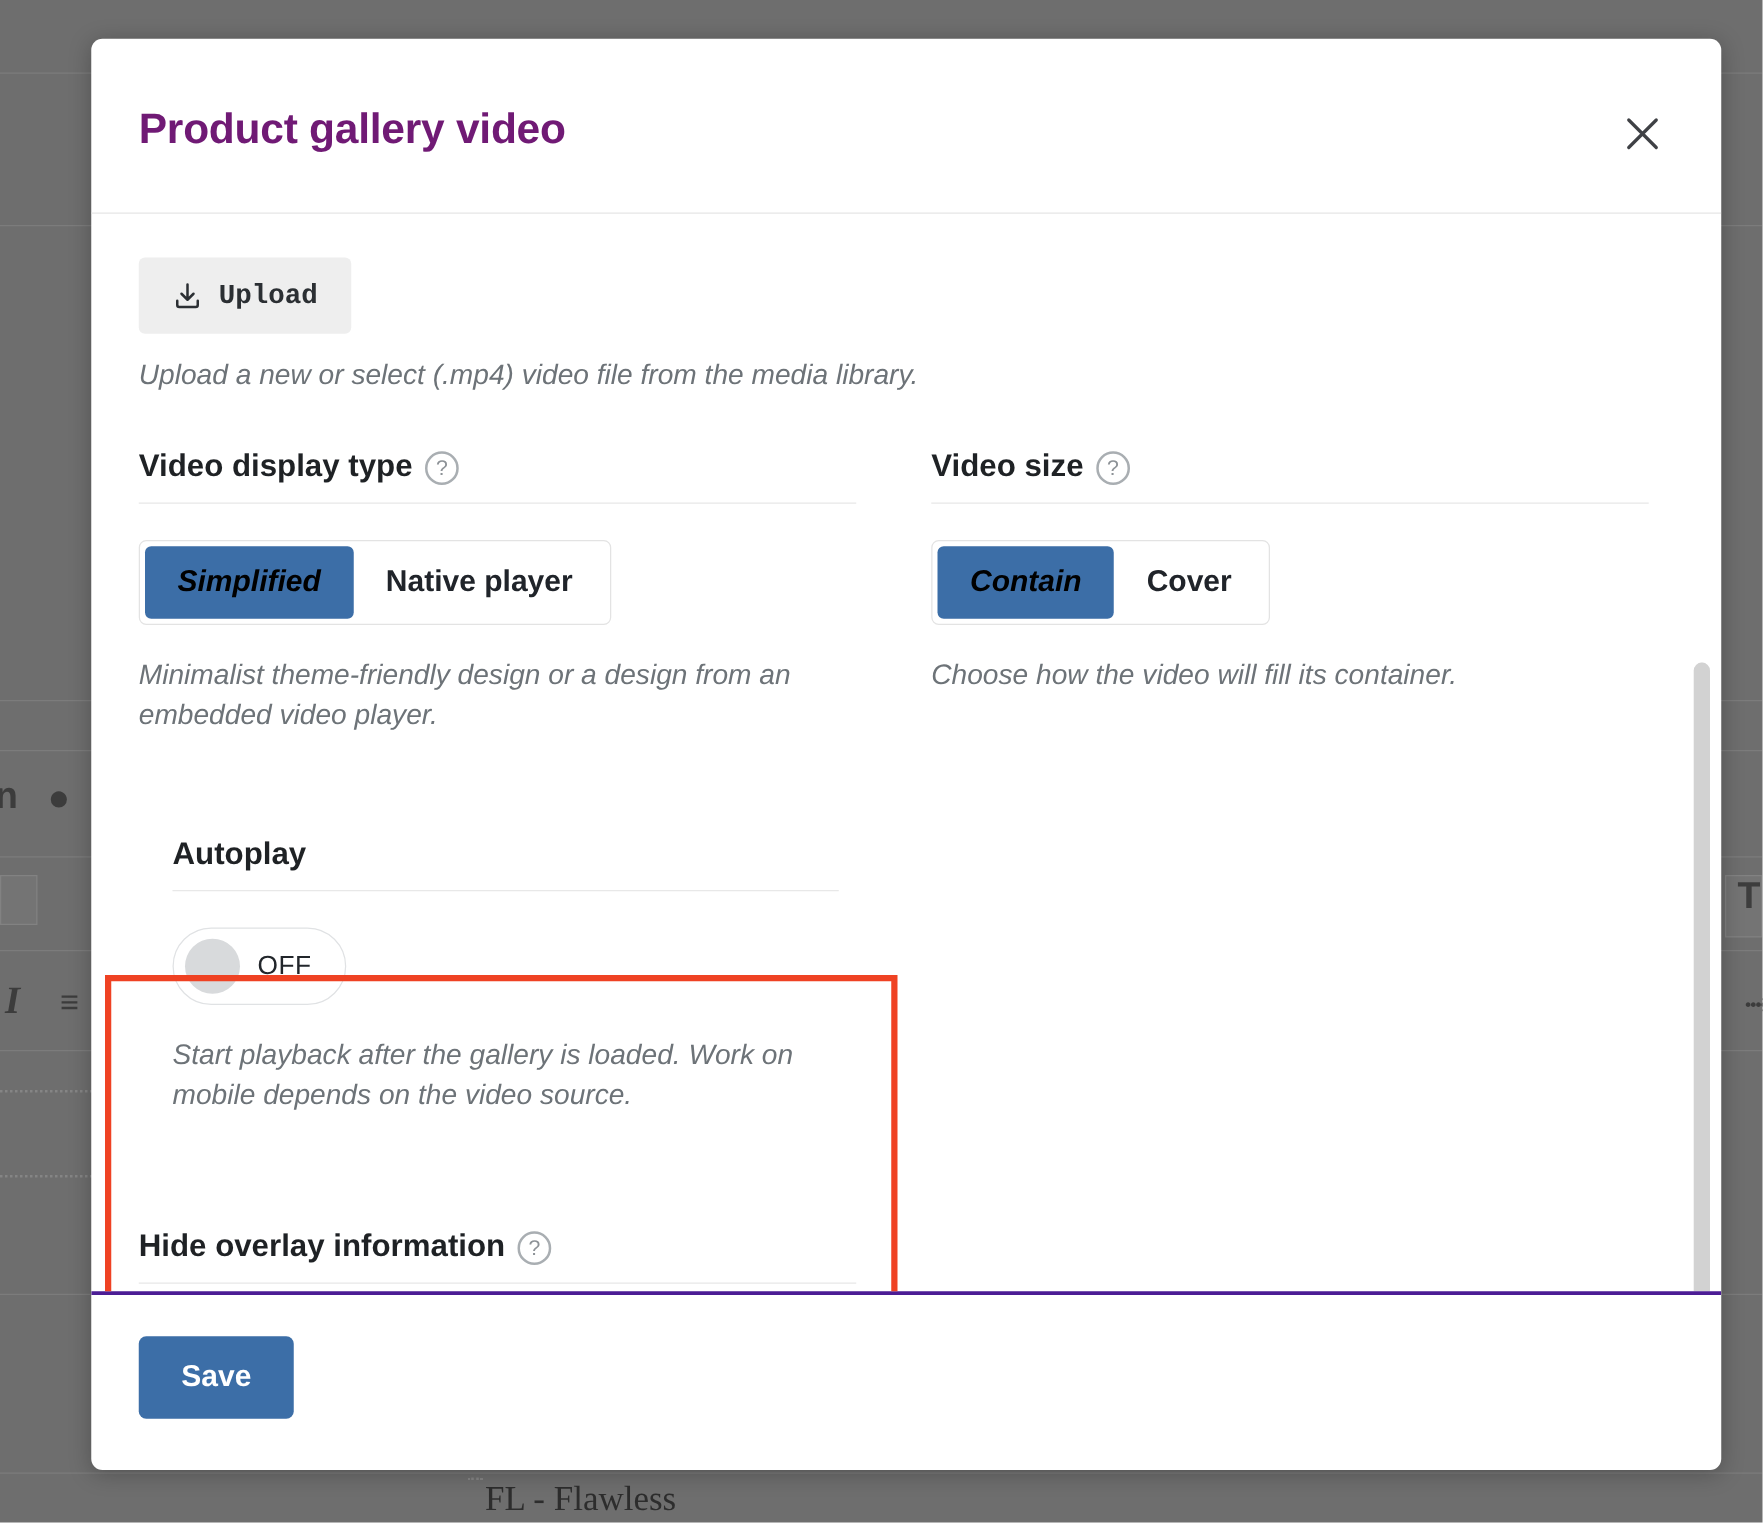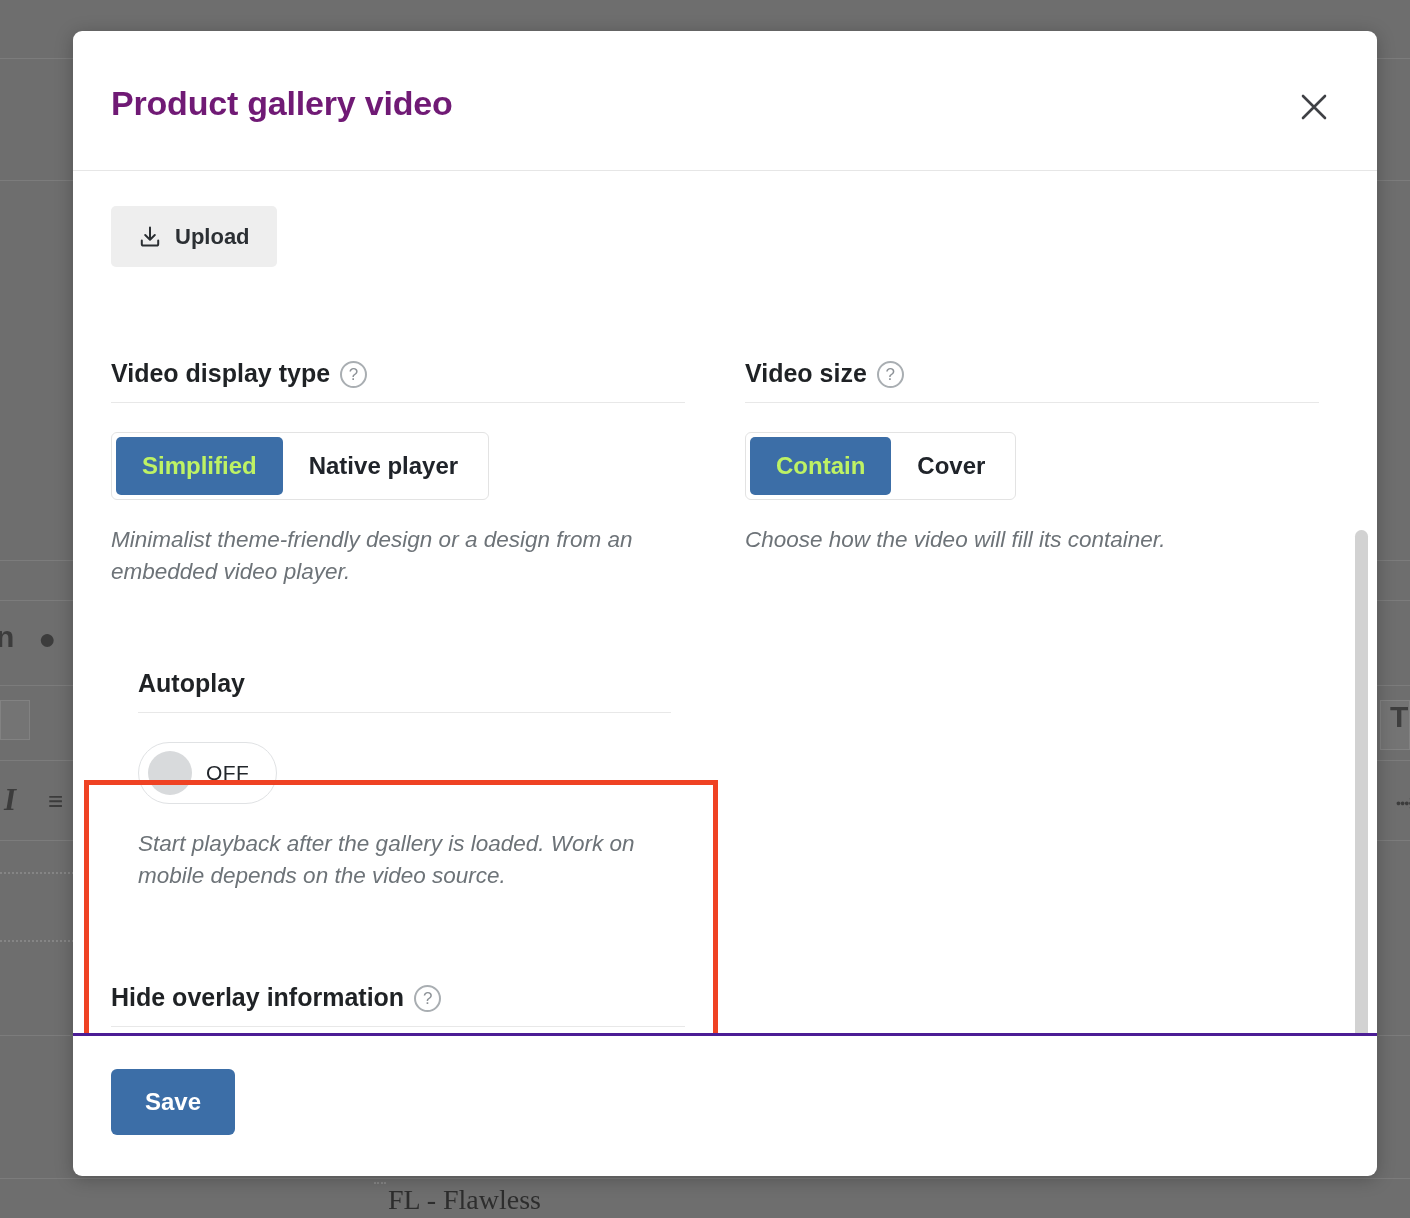--- a/index.html
+++ b/index.html
@@ -106,21 +106,21 @@
     top: 35px;
     height: 61px;
     padding: 0 27px;
     background: #eeeeee;
     border: none;
     border-radius: 5px;
     display: flex;
     align-items: center;
     gap: 13px;
     cursor: pointer;
-    font-family: Liberation Sans, sans-serif;
+    font-family: Liberation Mono, monospace;
     font-size: 22px;
     font-weight: bold;
     color: #2b2f33;
   }
   #upload-btn svg { display: block; }
 
   .hint {
     font-style: italic;
     font-size: 22.5px;
     line-height: 1.42;
@@ -184,21 +184,22 @@
     color: #20242a;
     background: transparent;
     border: none;
     border-radius: 5px;
     padding: 15px 26px;
     cursor: pointer;
     white-space: nowrap;
   }
   .seg-btn.active {
     background: #3c6ea7;
-    color: #bef264;
+    color: #000000;
+    font-style: italic;
   }
 
   .field-hint { margin-top: 24px; }
 
   
   .toggle {
     margin-top: 29px;
     display: inline-flex;
     align-items: center;
     width: 139px;
@@ -327,20 +328,21 @@
     <button id="upload-btn">
       <span>
         <svg width="24" height="24" viewBox="0 0 24 24" aria-hidden="true">
           <path d="M12 2.5 V14.5 M7.2 10 L12 14.8 L16.8 10" stroke="#2b2f33" stroke-width="2" fill="none" stroke-linecap="round" stroke-linejoin="round"></path>
           <path d="M3.8 15.5 V19 a1.6 1.6 0 0 0 1.6 1.6 h13.2 a1.6 1.6 0 0 0 1.6 -1.6 V15.5" stroke="#2b2f33" stroke-width="2" fill="none" stroke-linecap="round"></path>
         </svg>
       </span>
       <span>Upload</span>
     </button>
 
+    <div id="upload-hint" class="hint">Upload a new or select (.mp4) video file from the media library.</div>
 
     <div class="col-left" style="top:188px;">
       <div class="field-title">
         <span>Video display type</span>
         <span class="help-icon">?</span>
       </div>
       <div class="field-rule"></div>
       <div class="segmented">
         <button class="seg-btn active">Simplified</button>
         <button class="seg-btn">Native player</button>

